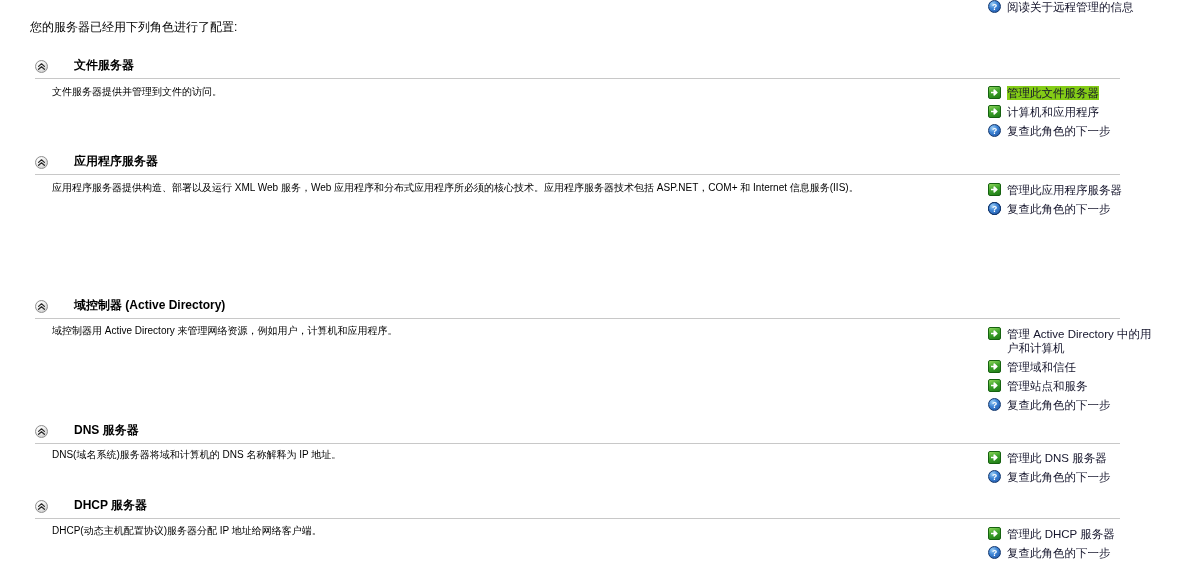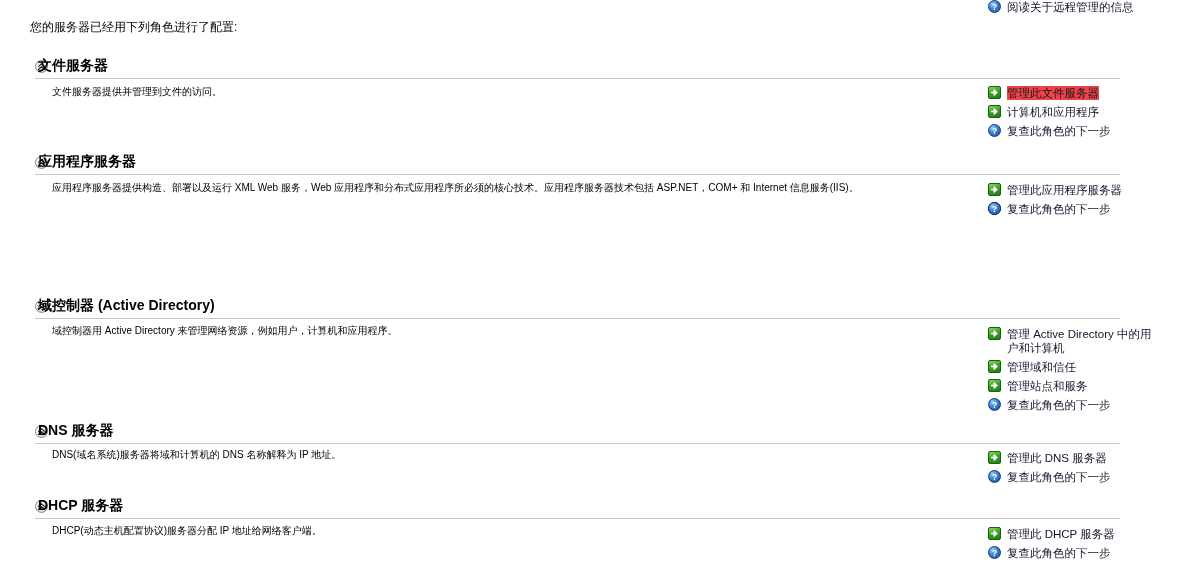--- a/index.html
+++ b/index.html
@@ -55,23 +55,23 @@
     width: 13px;
     height: 13px;
     border-radius: 50%;
     background: radial-gradient(circle at 35% 30%, #ffffff 0%, #f2f2f2 40%, #cfcfcf 78%, #9d9d9d 100%);
     border: 1px solid #8f8f8f;
     box-sizing: border-box;
   }
   .collapse-icon svg { display: block; }
   .role-title {
     position: absolute;
-    left: 3px;
+    left: 39px;
     top: -1px;
-    font-size: 14px;
+    font-size: 12px;
     font-weight: bold;
     line-height: 16px;
     white-space: nowrap;
   }
   .role-desc {
     position: absolute;
     left: 52px;
     font-size: 10px;
     line-height: 15px;
     white-space: nowrap;
@@ -96,21 +96,21 @@
   }
   .task-link .ico {
     position: absolute;
     left: 0;
     top: 0px;
     width: 13px;
     height: 13px;
   }
   .task-link .ltext { display: inline-block; }
   .task-link.focused .ltext {
-    background: #ef4444;
+    background: #84cc16;
   }
 
   
   .ico-arrow {
     border-radius: 2px;
     background: linear-gradient(160deg, #8fd65c 0%, #3da32a 45%, #1f7a16 100%);
     border: 1px solid #15610f;
     box-sizing: border-box;
   }
   .ico-arrow svg { display: block; }

